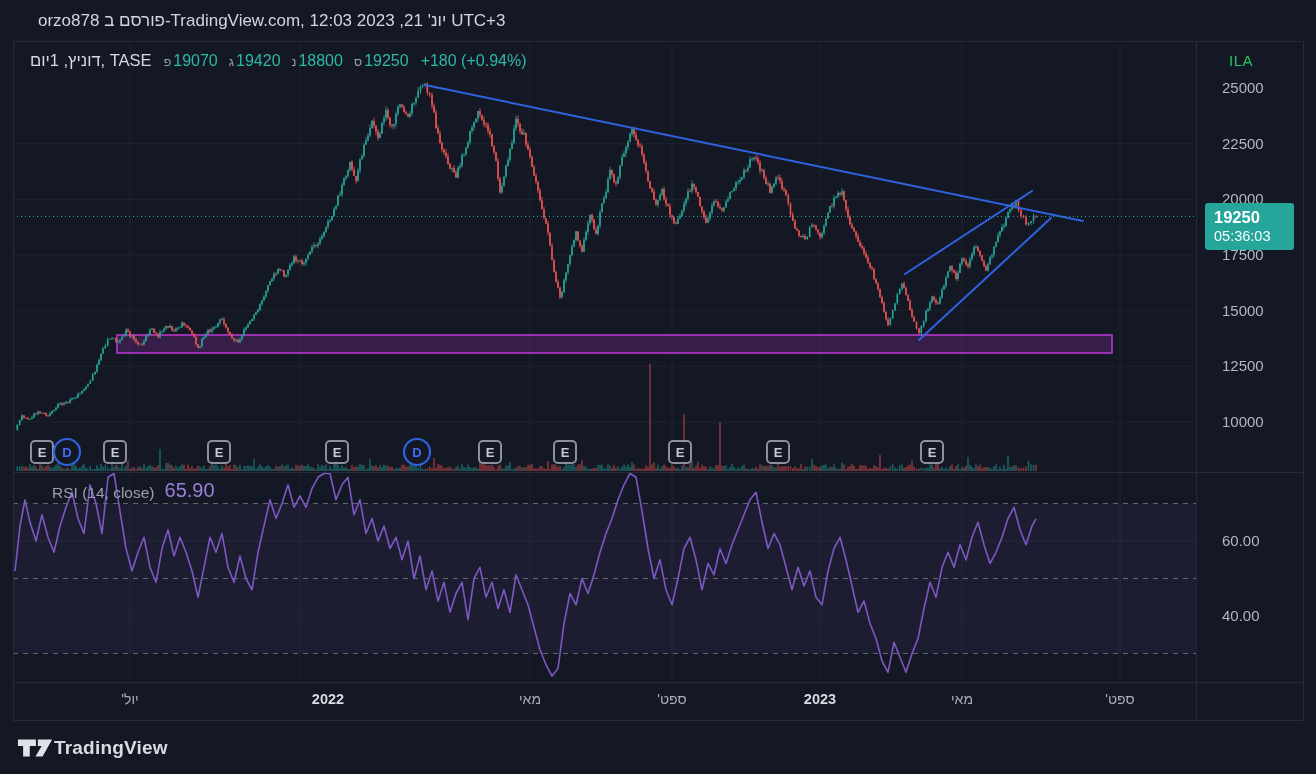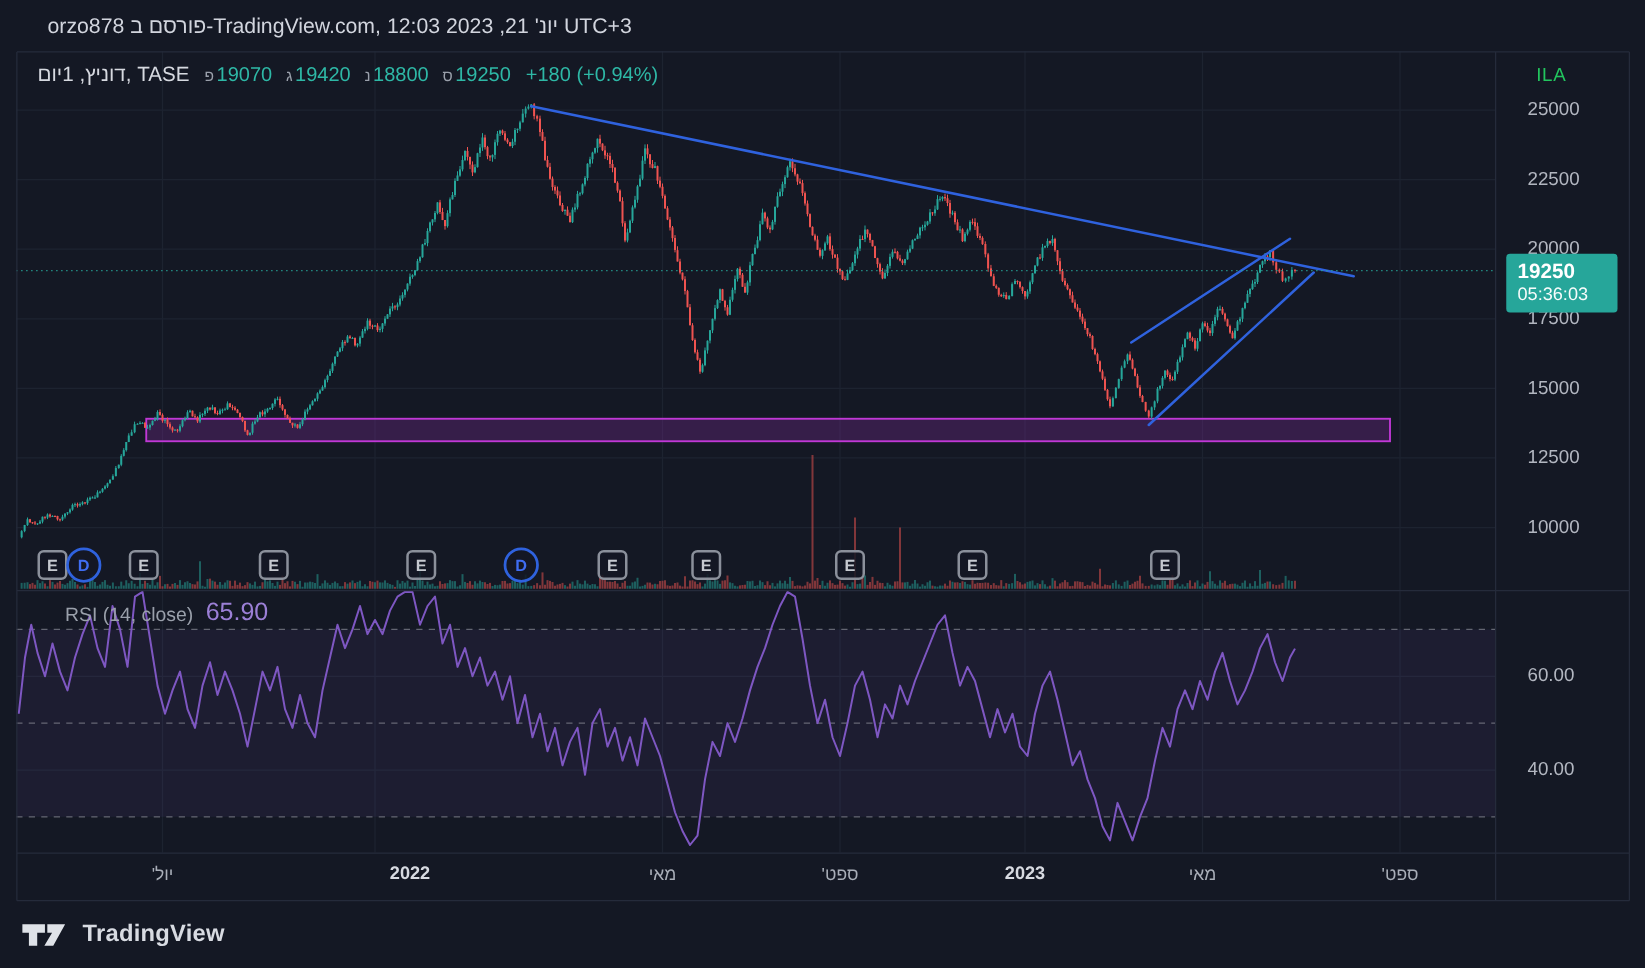--- a/index.html
+++ b/index.html
@@ -21,21 +21,21 @@
   #symbol-watermark{position:absolute;left:1229px;top:52px;color:#22c55e;font-size:15px;letter-spacing:.5px;}
   .axis-layer{position:absolute;left:0;top:0;width:100%;height:100%;pointer-events:none;}
   .ptick{position:absolute;left:1222px;height:18px;line-height:18px;color:#b2b6c0;font-size:15px;}
   .timetick{position:absolute;top:691px;transform:translateX(-50%);color:#a9aeb8;font-size:14px;}
   .timetick.year{color:#d7dae1;font-weight:700;font-size:14.5px;}
   #last-price-badge{position:absolute;left:1205px;top:203px;width:89px;height:47px;background:#26a69a;
        border-radius:3px;color:#fff;padding:4px 0 0 9px;box-sizing:border-box;}
   #lp-value{font-size:16.5px;font-weight:700;line-height:20px;}
   #lp-countdown{font-size:14.5px;line-height:19px;color:rgba(255,255,255,.96);}
   #footer{position:absolute;left:16px;top:736px;}
-  #brand{display:flex;align-items:center;gap:12px;color:#d8dbe2;text-decoration:none;cursor:pointer;}
+  #brand{display:flex;align-items:center;gap:0;color:#d8dbe2;text-decoration:none;cursor:pointer;}
   #brand-name{font-size:19px;font-weight:700;letter-spacing:.2px;}
 </style>
 </head>
 <body>
 
 <div id="app">
   <svg id="chart-svg" xmlns="http://www.w3.org/2000/svg">
       <g>
         <line x1="130" x2="130" y1="41" y2="682" stroke="#1d2330" stroke-width="1"></line>
         <line x1="300" x2="300" y1="41" y2="682" stroke="#1d2330" stroke-width="1"></line>

